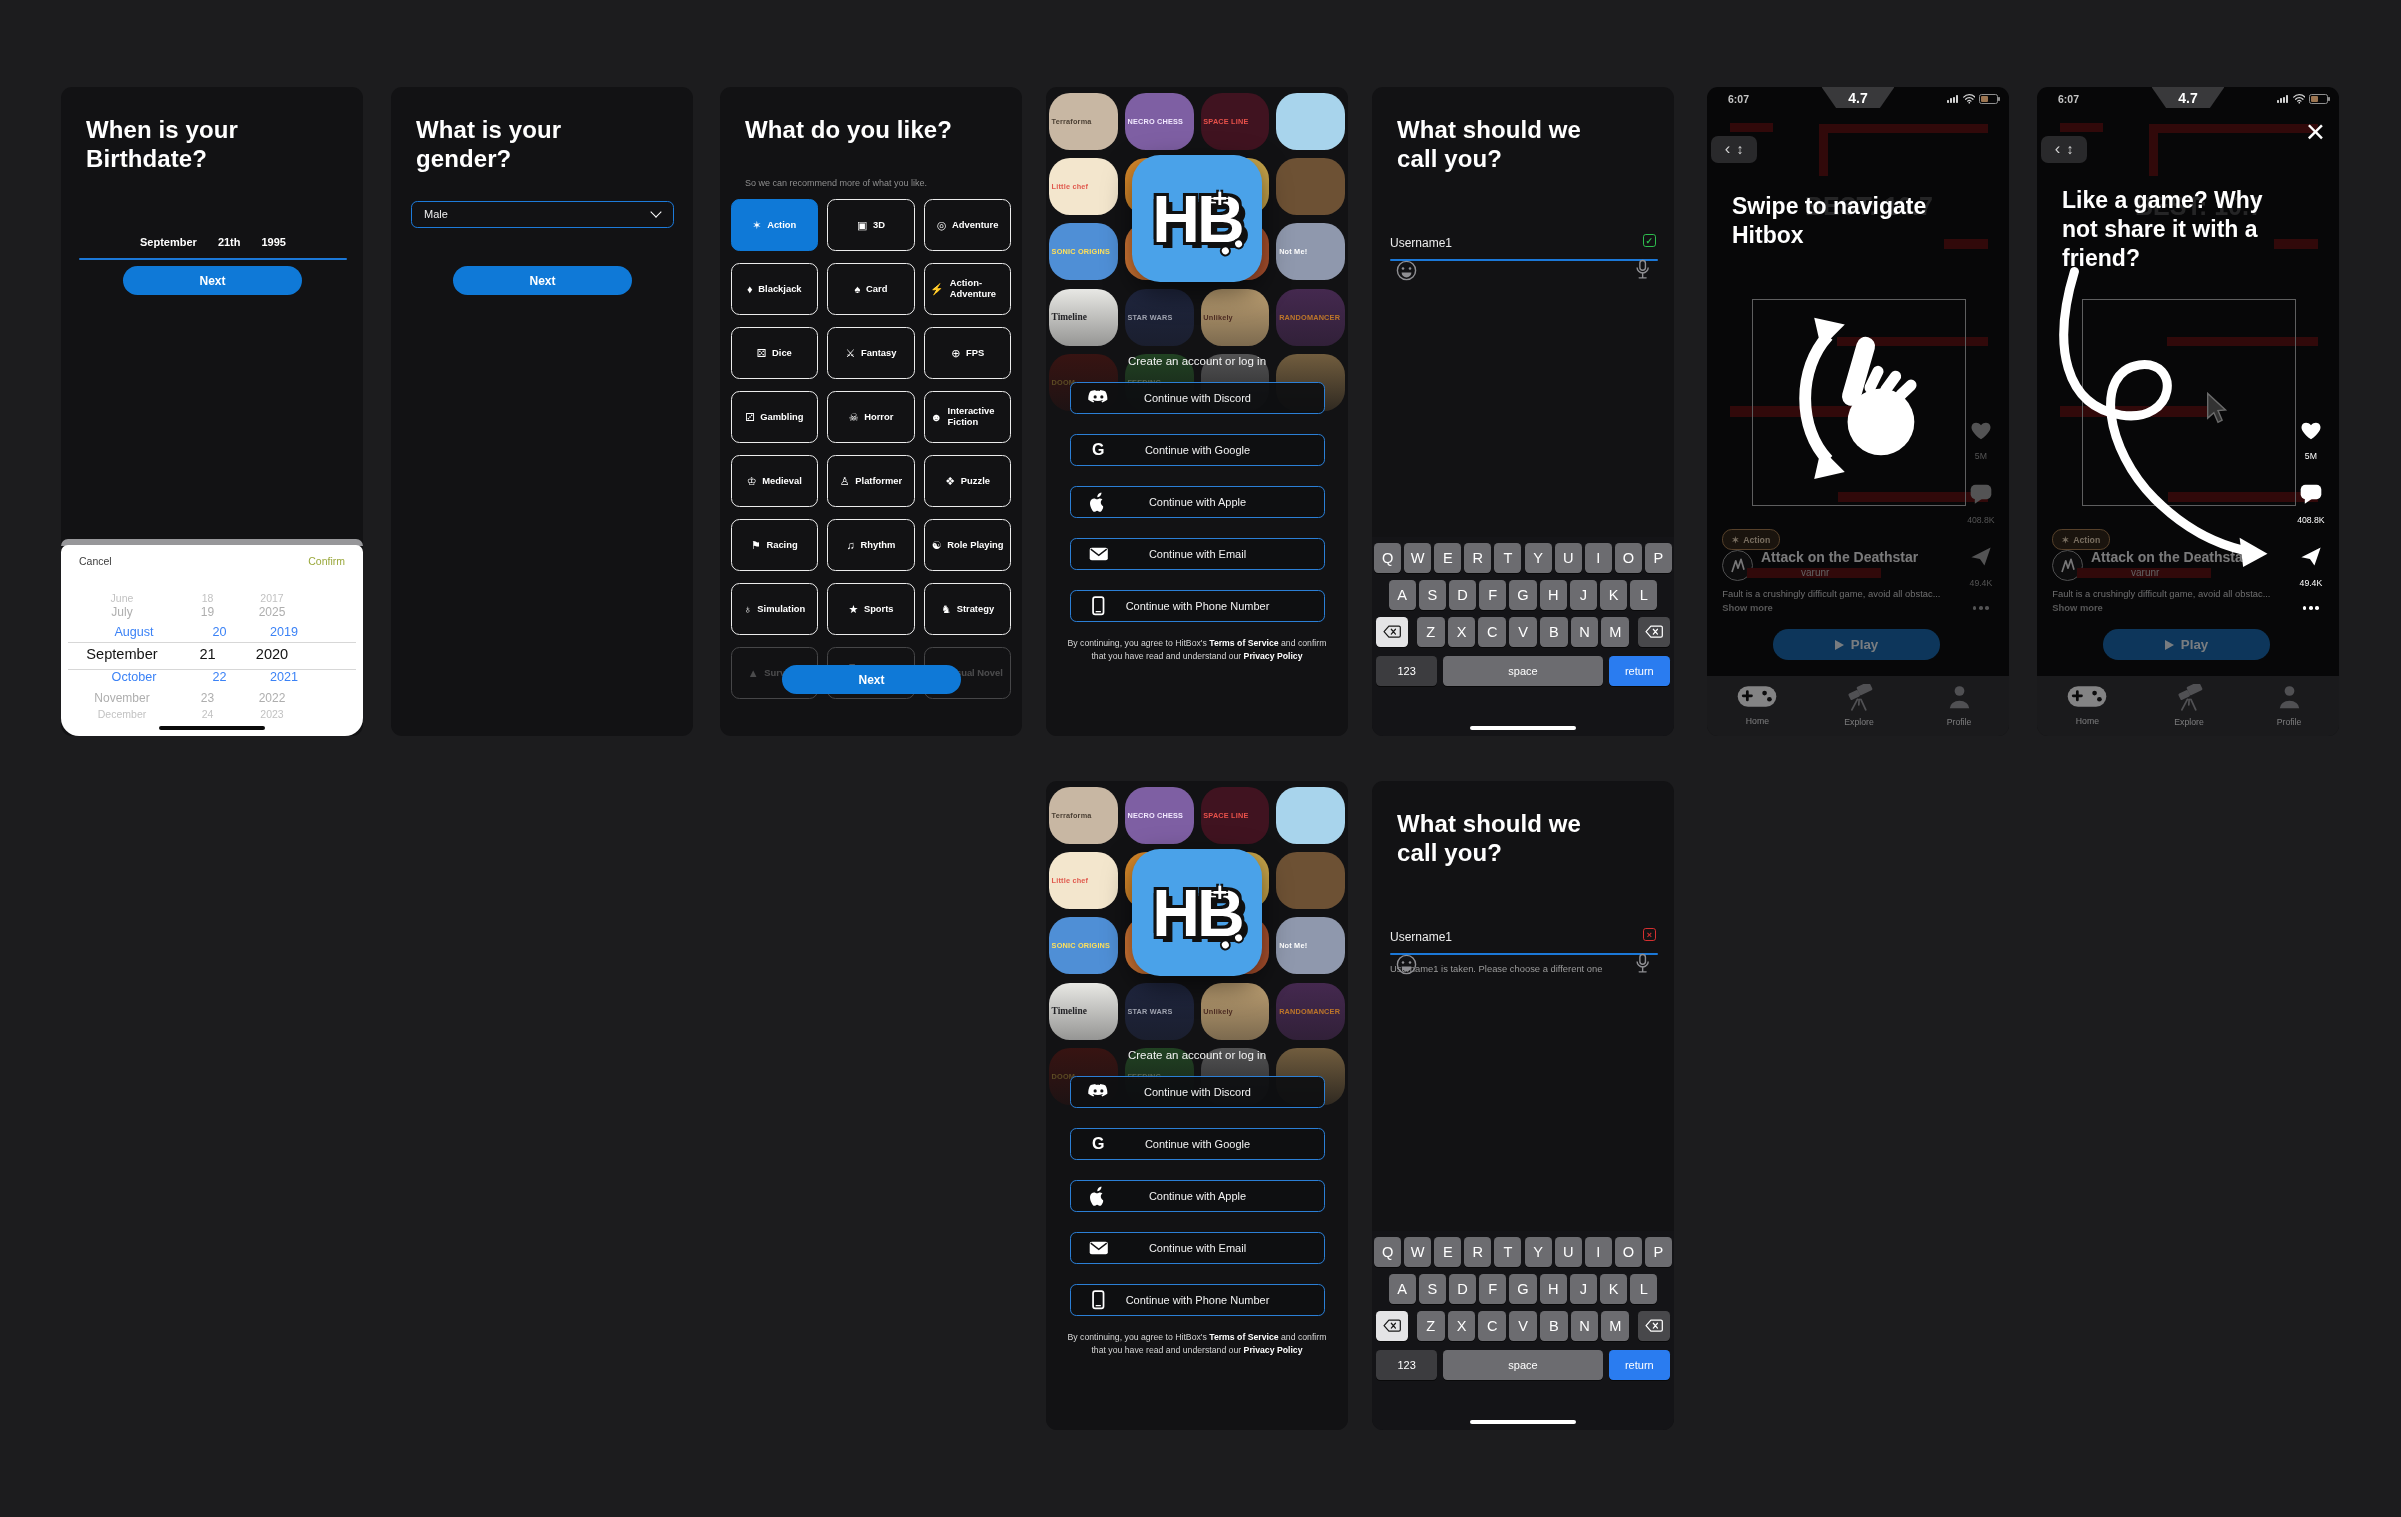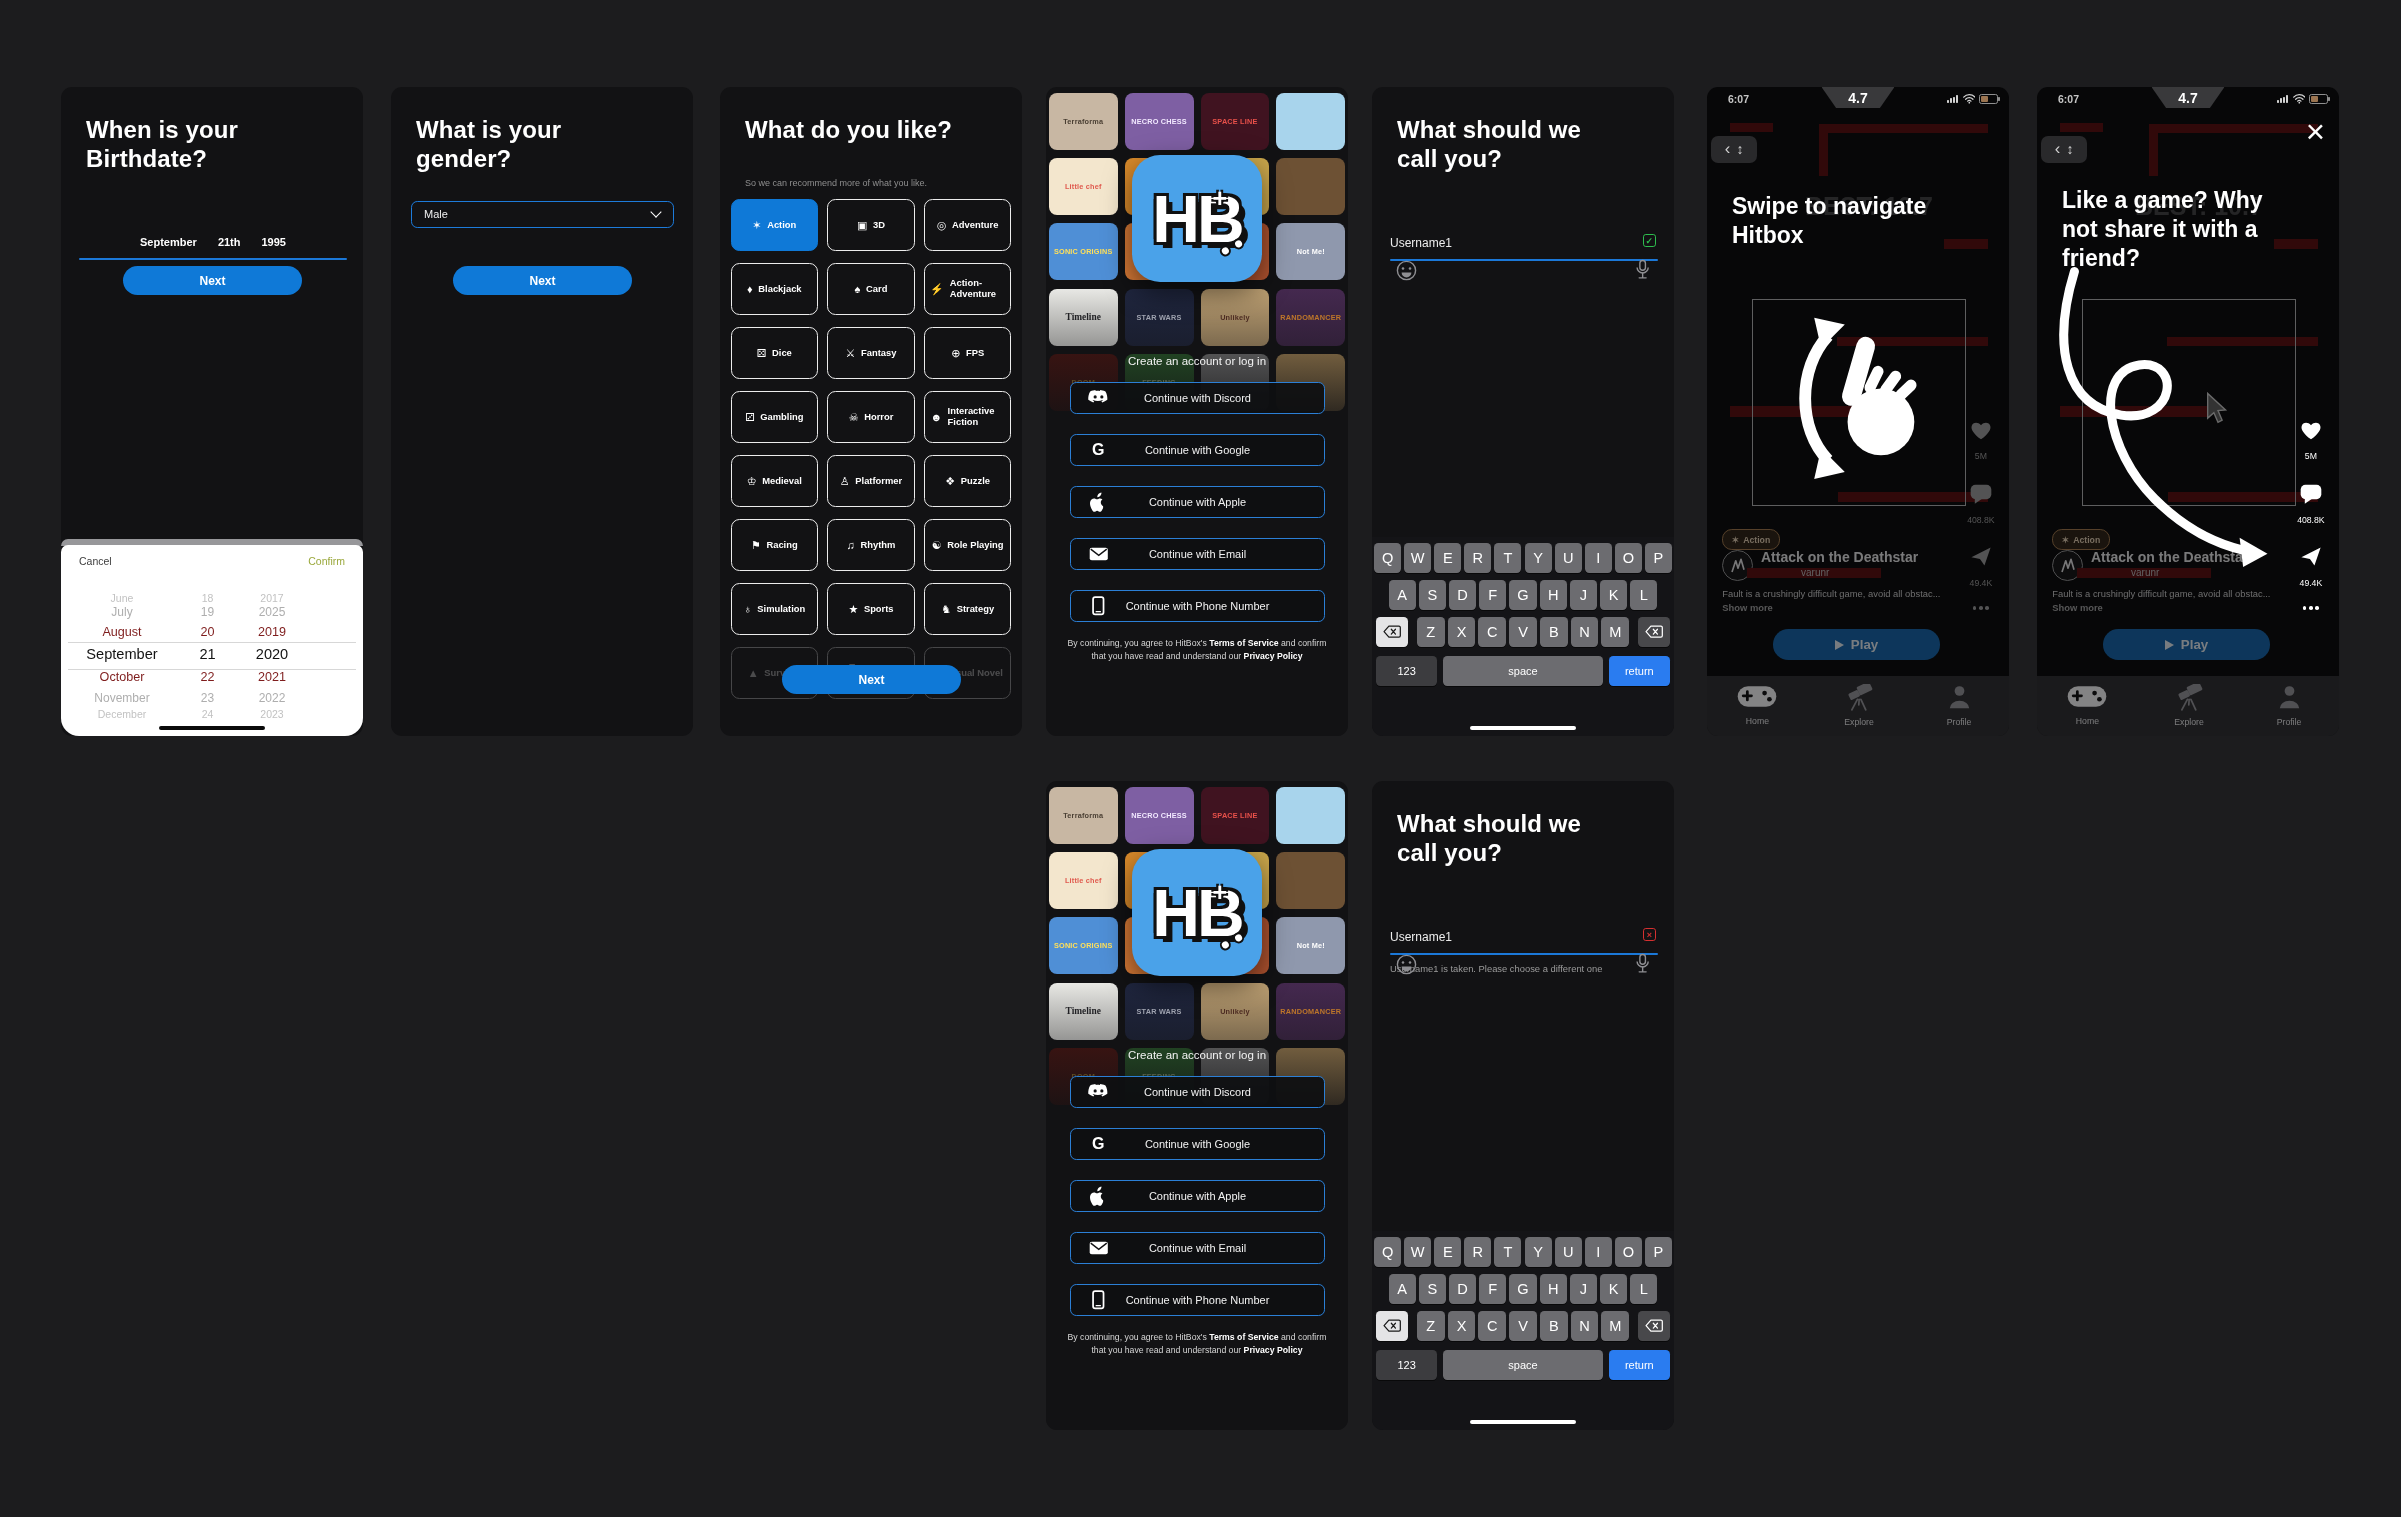--- a/index.html
+++ b/index.html
@@ -18,38 +18,38 @@
   .picker-bar{position:absolute;top:9.8px;left:18px;right:18px;display:flex;justify-content:space-between;font-size:10.5px;}
   .cancel{color:#3d3d3d;}.confirm{color:#9aa83b;}
   .wheel{position:absolute;left:0;right:0;top:31px;bottom:18px;overflow:hidden;}
   .sel-line{position:absolute;left:7px;right:7px;height:1.4px;background:#d7d7d7;z-index:2;}
   .l1{top:66px;}.l2{top:93px;}
   .prow{position:absolute;left:0;right:0;display:flex;justify-content:flex-start;height:16.7px;line-height:16.7px;}
   .prow span:nth-child(1){width:122px;text-align:center;}
   .prow span:nth-child(2){width:49px;text-align:center;}
   .prow span:nth-child(3){width:80px;text-align:center;}
   .d0{font-size:14.6px;color:#131313;font-weight:500;}
-  .d1{font-size:12.6px;color:#7f1d1d;}
+  .d1{font-size:12.6px;color:#3b82f6;padding-left:12px;}
   .d2{font-size:12px;color:#aeaeae;}
   .d3{font-size:10.5px;color:#c2c2c2;}
   .home-bar{position:absolute;left:50%;transform:translateX(-50%);bottom:6.3px;width:106px;height:3.5px;border-radius:2.1px;z-index:9;}
   .home-bar.dark{background:#0a0a0a;}.home-bar.light{background:#fff;}
   
   .select{position:absolute;left:19.5px;top:114px;width:263px;height:26.5px;border:1.4px solid #1d7bda;border-radius:6.3px;display:flex;align-items:center;justify-content:space-between;color:#f0f0f0;font-size:11px;padding:0 12.6px;box-sizing:border-box;background:#121214;}
   .chev{width:7px;height:7px;border-right:1.7px solid #fff;border-bottom:1.7px solid #fff;transform:rotate(45deg) translate(-1.4px,-1.4px);}
   
   .genres{position:absolute;left:10.5px;right:10.5px;top:112px;display:grid;grid-template-columns:repeat(3,1fr);gap:12px 9px;}
   .gtile{height:52px;border:1.4px solid #ececec;border-radius:8.4px;display:flex;align-items:center;justify-content:center;gap:5.6px;color:#fff;padding:0 5.6px;box-sizing:border-box;background:transparent;}
   .gtile .gi{font-size:11px;}
   .gtile .gl{font-size:9.4px;font-weight:700;line-height:1.12;}
   .gtile.sel{background:#0f79d7;border-color:#0f79d7;}
   .gtile.faded{opacity:.24;}
   
   .tiles{position:absolute;left:2.8px;right:2.8px;top:5.6px;display:grid;grid-template-columns:repeat(4,1fr);gap:8.4px 7px;}
-  .tile{height:57px;border-radius:8px;display:flex;align-items:center;justify-content:center;overflow:hidden;}
+  .tile{height:57px;border-radius:21px;display:flex;align-items:center;overflow:hidden;}
   .tile span{font-size:7.3px;font-weight:800;text-align:center;padding:0 2.8px;letter-spacing:0.2px;}
   .tile.serif span{font-family:"Liberation Serif",serif;font-size:9.4px;font-weight:600;letter-spacing:0;}
   .hblogo{position:absolute;left:86px;top:68px;width:130px;height:127px;border-radius:28px;background:#4aa2e9;box-shadow:0 9.8px 28px rgba(0,0,0,.55);z-index:3;display:flex;align-items:center;justify-content:center;}
   .hblogo .hb{font-size:66px;font-weight:700;color:#fff;letter-spacing:-2.8px;text-shadow:-2.8px -2.8px 0 #101010,2.8px -2.8px 0 #101010,-2.8px 2.8px 0 #101010,2.8px 2.8px 0 #101010,6.3px 6.3px 0 #101010;}
   .hblogo .plus{position:absolute;right:35px;top:29px;font-size:25px;font-weight:800;color:#fff;text-shadow:-2.1px -2.1px 0 #101010,2.1px -2.1px 0 #101010,-2.1px 2.1px 0 #101010,2.1px 2.1px 0 #101010;}
   .hblogo .dots{position:absolute;right:18px;bottom:29px;display:flex;gap:3.5px;transform:rotate(-28deg);}
   .hblogo .dots i{width:7px;height:7px;border-radius:50%;background:#fff;border:2.1px solid #101010;}
   .login-fade{position:absolute;left:0;right:0;top:195px;bottom:0;background:linear-gradient(180deg,rgba(18,18,20,0) 0%,rgba(18,18,20,.88) 30%,#121214 46%);z-index:2;}
   .login-head{position:absolute;left:0;right:0;top:268px;text-align:center;color:#f2f2f2;font-size:11.5px;z-index:3;}
   .login-btns{position:absolute;left:24px;right:23px;top:295px;display:flex;flex-direction:column;gap:20px;z-index:3;}

